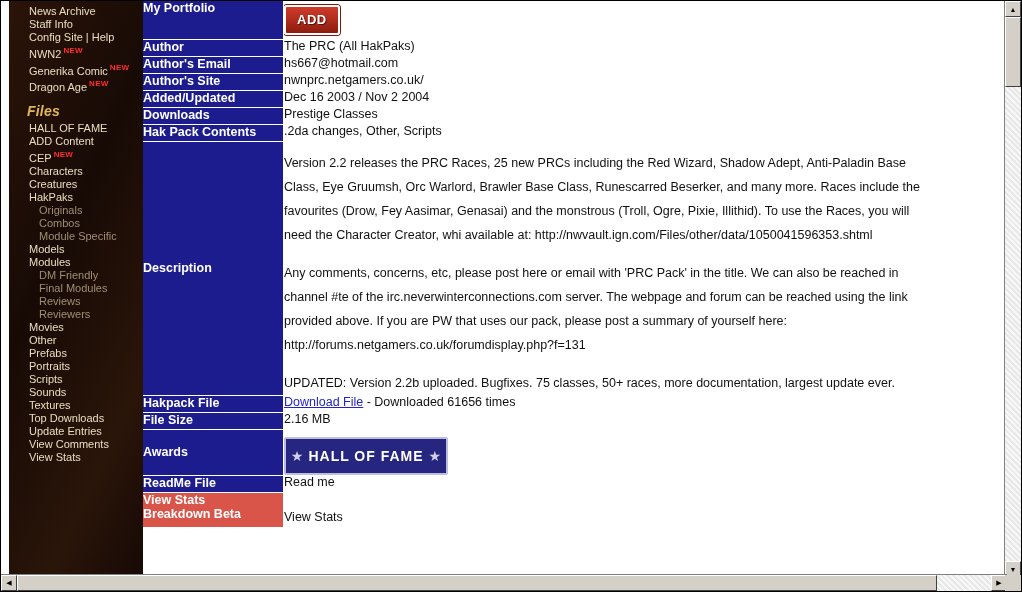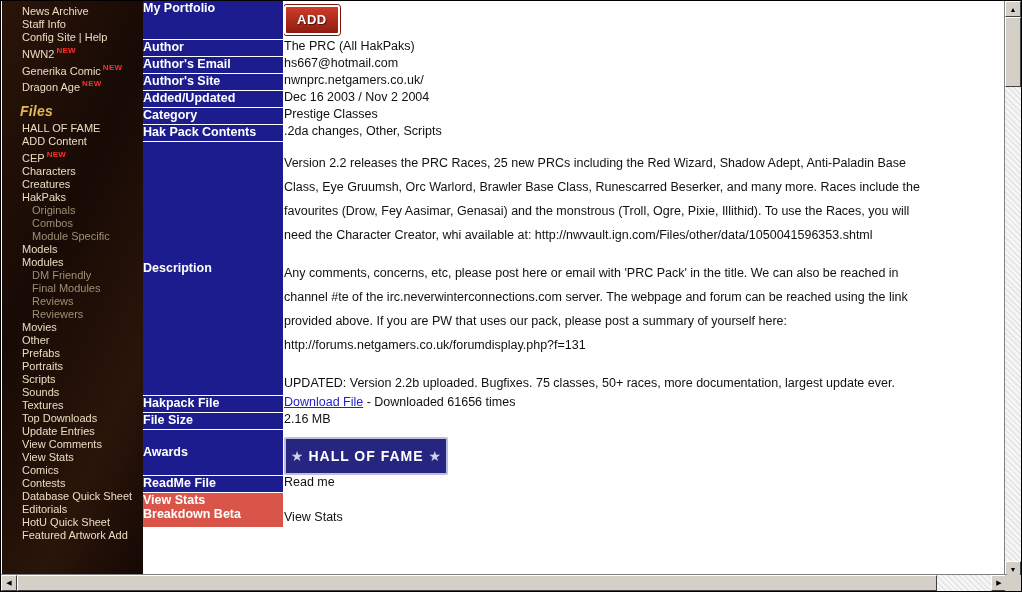--- a/index.html
+++ b/index.html
@@ -19,21 +19,21 @@
     width: 1022px;
     height: 592px;
     background: #ffffff;
     box-sizing: border-box;
     border: 1px solid #000;
     overflow: hidden;
   }
   
   #sidebar {
     position: absolute;
-    left: 1px; top: 0;
+    left: 8px; top: 0;
     width: 142px;
     height: 576px;
     background: #1b0d07;
     background-image: linear-gradient(115deg, #2b1409 0%, #170a05 40%, #2a1509 75%, #150805 100%);
     color: #d8c49a;
     overflow: hidden;
     padding: 0;
   }
   #sidebar .sb-list {
     list-style: none;
@@ -307,28 +307,20 @@
       <li class="sb-item"><span>Portraits</span></li>
       <li class="sb-item"><span>Scripts</span></li>
       <li class="sb-item"><span>Sounds</span></li>
       <li class="sb-item"><span>Textures</span></li>
       <li class="sb-item"><span>Top Downloads</span></li>
       <li class="sb-item"><span>Update Entries</span></li>
       <li class="sb-item"><span>View Comments</span></li>
       <li class="sb-item"><span>View Stats</span></li>
     </ul>
 
-    <ul class="sb-list">
-      <li class="sb-item"><span>Comics</span></li>
-      <li class="sb-item"><span>Contests</span></li>
-      <li class="sb-item"><span>Database Quick Sheet</span></li>
-      <li class="sb-item"><span>Editorials</span></li>
-      <li class="sb-item"><span>HotU Quick Sheet</span></li>
-      <li class="sb-item"><span>Featured Artwork  Add</span></li>
-    </ul>
   </div>
 
   <div id="content">
     <table class="info">
       <tbody>
           <tr class="portfolio-row">
         <td class="lbl">My Portfolio</td>
         <td class="val">
           <div class="add-btn">ADD</div>
         </td>
@@ -343,21 +335,21 @@
       </tr>
       <tr>
         <td class="lbl">Author's Site</td>
         <td class="val">nwnprc.netgamers.co.uk/</td>
       </tr>
       <tr>
         <td class="lbl">Added/Updated</td>
         <td class="val">Dec 16 2003 / Nov 2 2004</td>
       </tr>
       <tr>
-        <td class="lbl">Category</td>
+        <td class="lbl">Downloads</td>
         <td class="val">Prestige Classes</td>
       </tr>
       <tr>
         <td class="lbl">Hak Pack Contents</td>
         <td class="val">.2da changes, Other, Scripts</td>
       </tr>
       <tr>
         <td class="lbl tall" style="height:180px;">Description</td>
         <td class="val wrapok desc" style="padding-top:10px;">
           <p>Version 2.2 releases the PRC Races, 25 new PRCs including the Red Wizard, Shadow Adept, Anti-Paladin Base Class, Eye Gruumsh, Orc Warlord, Brawler Base Class, Runescarred Beserker, and many more. Races include the favourites (Drow, Fey Aasimar, Genasai) and the monstrous (Troll, Ogre, Pixie, Illithid). To use the Races, you will need the Character Creator, whi available at: http://nwvault.ign.com/Files/other/data/1050041596353.shtml</p>

